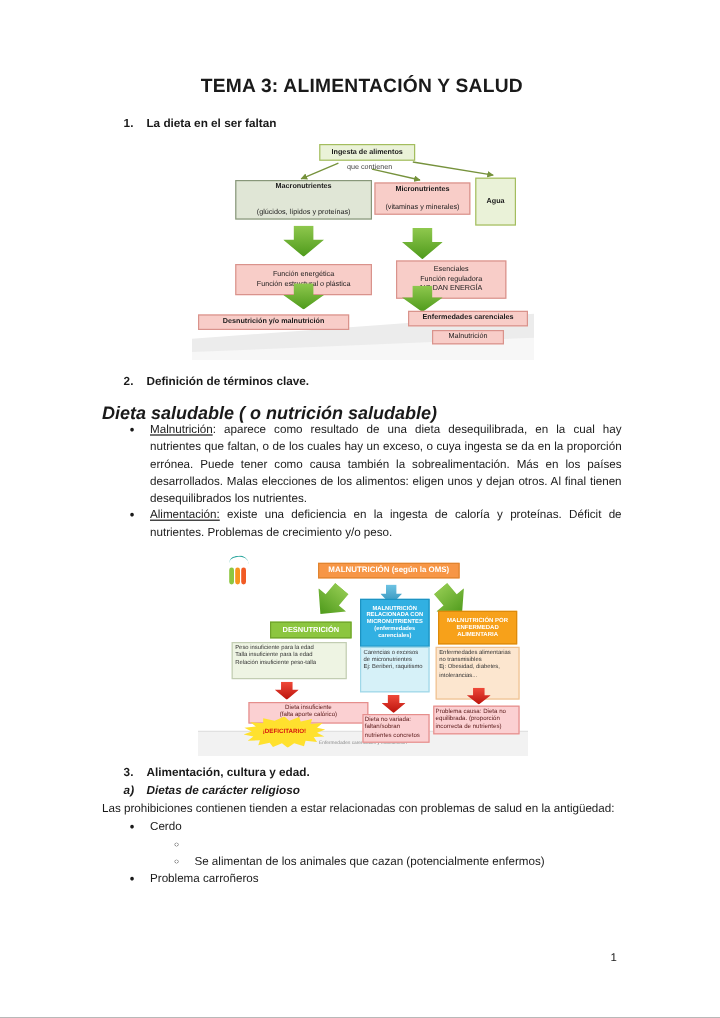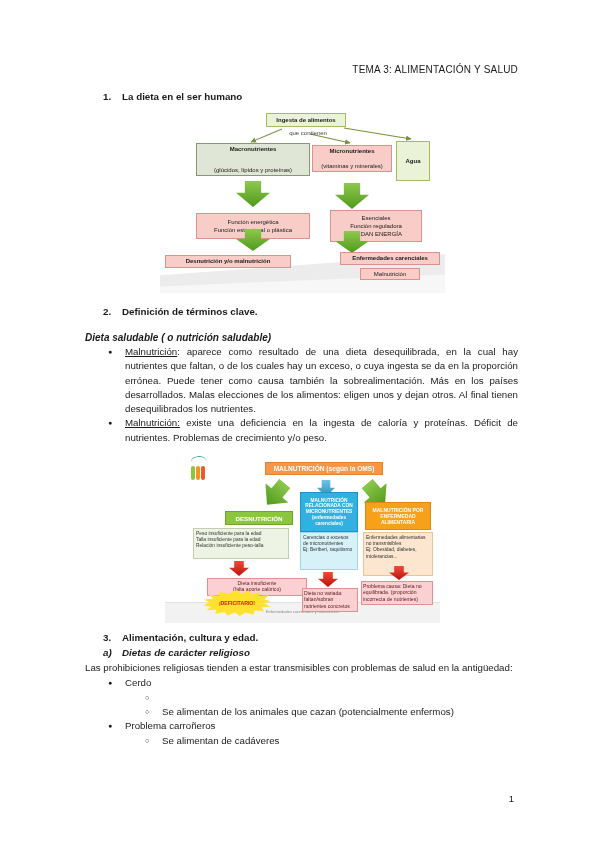--- a/index.html
+++ b/index.html
@@ -3,25 +3,25 @@
 <meta charset="utf-8">
 <style>
   html,body{margin:0;padding:0;background:#888;}
   .page{
     position:relative;width:600px;height:848px;background:#ffffff;
     font-family:"Liberation Sans",sans-serif;color:#1a1a1a;
     box-sizing:border-box;padding:64px 82px 0 85px;overflow:hidden;
     margin:0 auto;
   }
   .ab{position:absolute;}
-  .title{text-align:right;font-weight:normal;font-size:10px;letter-spacing:.2px;}
+  .title{text-align:center;font-weight:bold;font-size:16px;letter-spacing:.2px;}
   .h-row{display:flex;margin-left:18px;font-weight:bold;font-size:9.8px;line-height:13px;}
   .h-row .h-num{width:19px;flex:0 0 19px;}
   .h-row.it{font-style:italic;}
-  .sub-head{font-weight:bold;font-style:italic;font-size:10px;line-height:13px;}
+  .sub-head{font-weight:bold;font-style:italic;font-size:15px;line-height:13px;}
   .body-txt{font-size:9.7px;line-height:14.3px;}
   ul.defs,ul.rlist{list-style:none;margin:0;padding:0;}
   li.l1{display:flex;padding-left:23px;}
   li.l1 .blt{flex:0 0 17px;font-size:7px;line-height:14.3px;}
   li.l1 .txt{flex:1;text-align:justify;font-size:9.7px;line-height:14.3px;}
   li.l2{display:flex;padding-left:60px;}
   li.l2 .blt{flex:0 0 17px;font-size:7px;line-height:14.3px;}
   li.l2 .txt{flex:1;text-align:justify;font-size:9.7px;line-height:14.3px;}
   .uline{text-decoration:underline;}
   .just{text-align:justify;}
@@ -65,21 +65,21 @@
 </style>
 </head>
 <body>
 
 <div class="page">
 
   <div class="title">TEMA 3: ALIMENTACIÓN Y SALUD</div>
 
   <div class="h-row" style="margin-top:15px;">
     <span class="h-num">1.</span>
-    <span>La dieta en el ser humano</span>
+    <span>La dieta en el ser faltan</span>
   </div>
 
   <div class="d1">
     <div class="ab wedge1" style="left:0;top:138px;width:285px;height:42px;"></div>
     <div class="ab wedge2" style="left:0;top:150px;width:285px;height:30px;"></div>
 
     <svg class="ab" width="285" height="40" style="left:0;top:0;">
       <defs>
         <marker id="ah" markerWidth="5" markerHeight="5" refX="4.5" refY="2.5" orient="auto">
           <path d="M0,0 L5,2.5 L0,5 Z" fill="#76923c"></path>
@@ -127,21 +127,21 @@
 
   <div class="sub-head" style="margin-top:13px;">Dieta saludable ( o nutrición saludable)</div>
 
   <ul class="defs body-txt" style="margin-top:1px;">
     <li class="l1">
       <span class="blt">●</span>
       <div class="txt"><span class="uline">Malnutrición</span><span>: aparece como resultado de una dieta desequilibrada, en la cual hay nutrientes que faltan, o de los cuales hay un exceso, o cuya ingesta se da en la proporción errónea. Puede tener como causa también la sobrealimentación. Más en los países desarrollados. Malas elecciones de los alimentos: eligen unos y dejan otros. Al final tienen desequilibrados los nutrientes.</span></div>
     </li>
     <li class="l1">
       <span class="blt">●</span>
-      <div class="txt"><span class="uline">Malnutrición:</span><span> existe una deficiencia en la ingesta de caloría y proteínas. Déficit de nutrientes. Problemas de crecimiento y/o peso.</span></div>
+      <div class="txt"><span class="uline">Alimentación:</span><span> existe una deficiencia en la ingesta de caloría y proteínas. Déficit de nutrientes. Problemas de crecimiento y/o peso.</span></div>
     </li>
   </ul>
 
   <div class="d2">
     <div class="ab capband" style="left:0;top:148px;width:275px;height:20px;">
       <div class="caption">Enfermedades carenciales y malnutrición</div>
     </div>
 
     <div class="ab" style="left:26px;top:2px;">
       <div class="squiggle"></div>
@@ -188,38 +188,34 @@
 
   <div class="h-row" style="margin-top:9px;">
     <span class="h-num">3.</span>
     <span>Alimentación, cultura y edad.</span>
   </div>
   <div class="h-row it" style="margin-top:2px;">
     <span class="h-num">a)</span>
     <span>Dietas de carácter religioso</span>
   </div>
 
-  <div class="body-txt just" style="margin-top:2px;">Las prohibiciones religiosas tienden a estar transmisibles con problemas de salud en la antigüedad:</div>
+  <div class="body-txt just" style="margin-top:2px;">Las prohibiciones contienen tienden a estar relacionadas con problemas de salud en la antigüedad:</div>
 
   <ul class="rlist body-txt" style="margin-top:1px;">
     <li class="l1">
       <span class="blt">●</span>
       <div class="txt">Cerdo</div>
     </li>
     <li class="l2">
       <span class="blt">○</span>
     </li>
     <li class="l2">
       <span class="blt">○</span>
       <div class="txt">Se alimentan de los animales que cazan (potencialmente enfermos)</div>
     </li>
     <li class="l1">
       <span class="blt">●</span>
       <div class="txt">Problema carroñeros</div>
     </li>
-    <li class="l2">
-      <span class="blt">○</span>
-      <div class="txt">Se alimentan de cadáveres</div>
-    </li>
   </ul>
 
   <div class="ab pagenum" style="right:86px;top:793px;">1</div>
 </div>
 
 </body></html>

